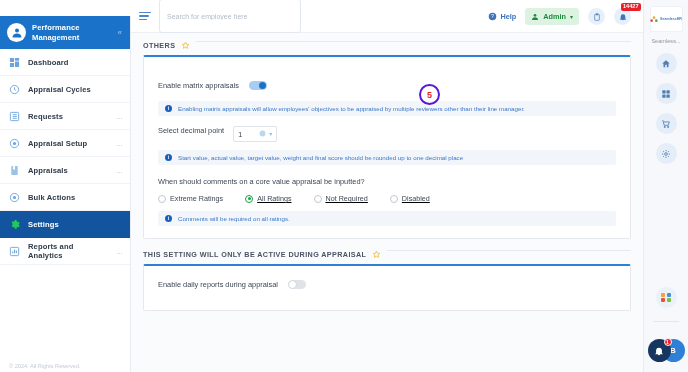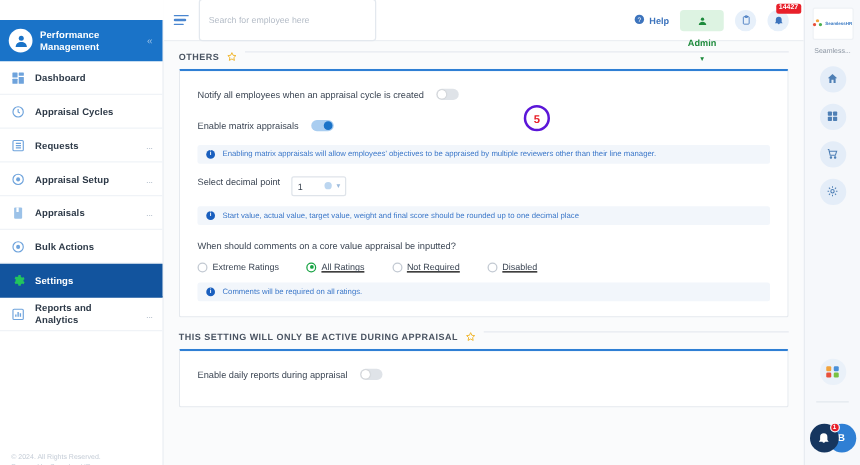--- a/index.html
+++ b/index.html
@@ -76,21 +76,21 @@
     font-size: 7px; color: #5a6472; font-family: "Liberation Sans", sans-serif;
     background: transparent;
   }
   .search-box input::placeholder { color: #b4bcc7; }
   .top-right { margin-left: auto; display: flex; align-items: center; gap: 9px; padding-right: 4px;}
   .help-btn { display: flex; align-items: center; gap: 3px; cursor: pointer; }
   .help-btn svg { width: 9px; height: 9px; }
   .help-txt { font-size: 7.3px; color: #3d74bd; font-weight: 600;}
   .admin-pill {
     background: #ddf3e2; border-radius: 3px; height: 17px;
-    display: flex; align-items: center; gap: 4px; padding: 0 6px; cursor: pointer; flex-direction: column;
+    display: flex; align-items: center; gap: 4px; padding: 0 6px; cursor: pointer;
   }
   .admin-pill svg { width: 8px; height: 8px; }
   .admin-txt { font-size: 7.3px; color: #1d8a3c; font-weight: 700; }
   .admin-caret { color: #1d8a3c; font-size: 6px; }
   .circ-btn {
     width: 17px; height: 17px; border-radius: 50%; background: #e7f0fa;
     display: flex; align-items: center; justify-content: center; position: relative; cursor: pointer;
   }
   .circ-btn svg { width: 8px; height: 8px; }
   .badge {
@@ -391,26 +391,20 @@
         <span class="sec-title">OTHERS</span>
         <span class="sec-star">
           <svg viewBox="0 0 24 24" fill="none" stroke="#f0b429" stroke-width="2">
               <path d="M12 3l2.6 5.6 6 .7-4.4 4.2 1.2 6-5.4-3-5.4 3 1.2-6L3.4 9.3l6-.7z"></path>
             </svg>
         </span>
         <span class="sec-rule"></span>
       </div>
 
       <section class="panel">
-        <div class="row">
-          <span class="row-label">Notify all employees when an appraisal cycle is created</span>
-          <span class="toggle">
-              <i></i>
-            </span>
-        </div>
 
         <div class="row" style="margin-top:10px;">
           <span class="row-label">Enable matrix appraisals</span>
           <span class="toggle on">
               <i></i>
             </span>
         </div>
 
         <div class="info-bar">
           <span class="info-ico">i</span>

